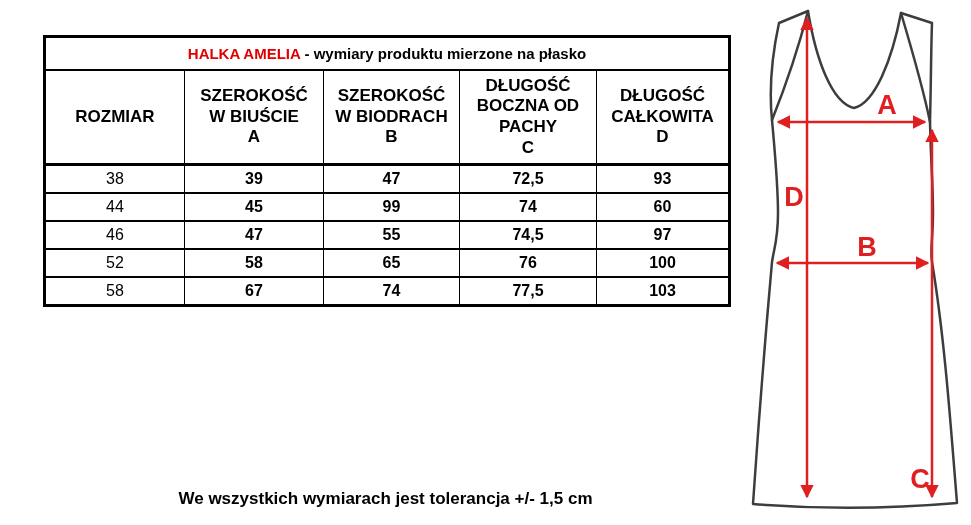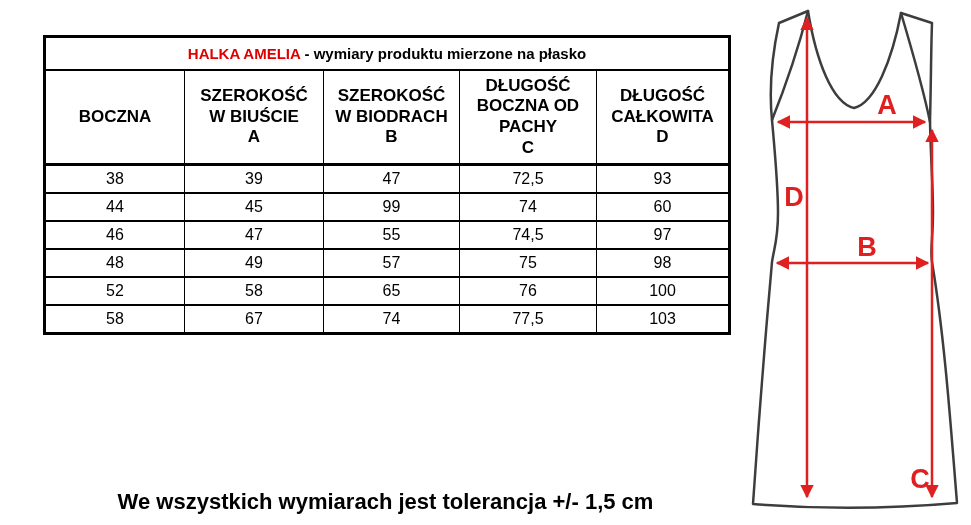--- a/index.html
+++ b/index.html
@@ -51,32 +51,32 @@
     height: 92px;
     font-size: 17px;
     font-weight: bold;
     line-height: 1.22;
     white-space: pre-line;
     border-bottom-width: 3px;
   }
   .data-row td {
     height: 26px;
     font-size: 16px;
-    font-weight: normal;
+    font-weight: bold;
   }
   .data-row td.size-col { font-weight: normal; }
 
   
   .footer-note {
     position: absolute;
     left: 43px;
     top: 489px;
     width: 685px;
     text-align: center;
-    font-size: 22px;
+    font-size: 17px;
     font-weight: bold;
     color: #000;
   }
 
   
   .dress-diagram {
     position: absolute;
     left: 740px;
     top: 0;
     width: 231px;
@@ -114,21 +114,21 @@
       <col class="c2">
       <col class="c3">
       <col class="c4">
       <col class="c5">
   </colgroup>
   <thead>
     <tr class="title-row">
       <th colspan="5"><span class="title-product">HALKA AMELIA</span><span> - wymiary produktu mierzone na płasko</span></th>
     </tr>
     <tr class="header-row">
-      <th>BOCZNA</th>
+      <th>ROZMIAR</th>
       <th>SZEROKOŚĆ
 W BIUŚCIE
 A</th>
       <th>SZEROKOŚĆ
 W BIODRACH
 B</th>
       <th>DŁUGOŚĆ
 BOCZNA OD
 PACHY
 C</th>
@@ -151,27 +151,20 @@
         <td>99</td>
         <td>74</td>
         <td>60</td>
       </tr>
       <tr class="data-row">
         <td class="size-col">46</td>
         <td>47</td>
         <td>55</td>
         <td>74,5</td>
         <td>97</td>
-      </tr>
-      <tr class="data-row">
-        <td class="size-col">48</td>
-        <td>49</td>
-        <td>57</td>
-        <td>75</td>
-        <td>98</td>
       </tr>
       <tr class="data-row">
         <td class="size-col">52</td>
         <td>58</td>
         <td>65</td>
         <td>76</td>
         <td>100</td>
       </tr>
       <tr class="data-row">
         <td class="size-col">58</td>

